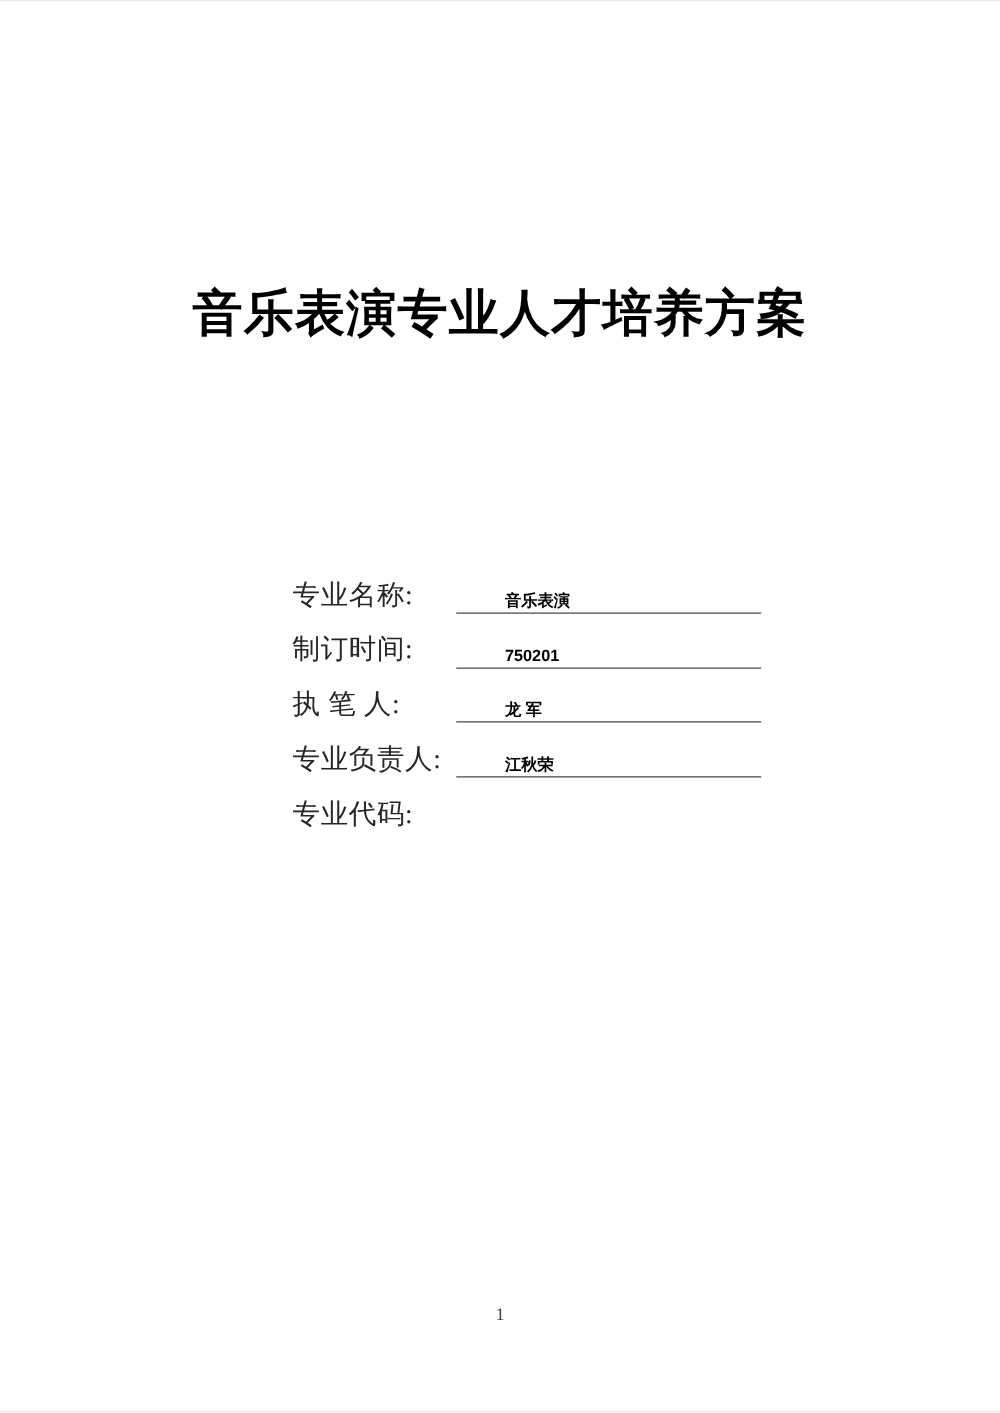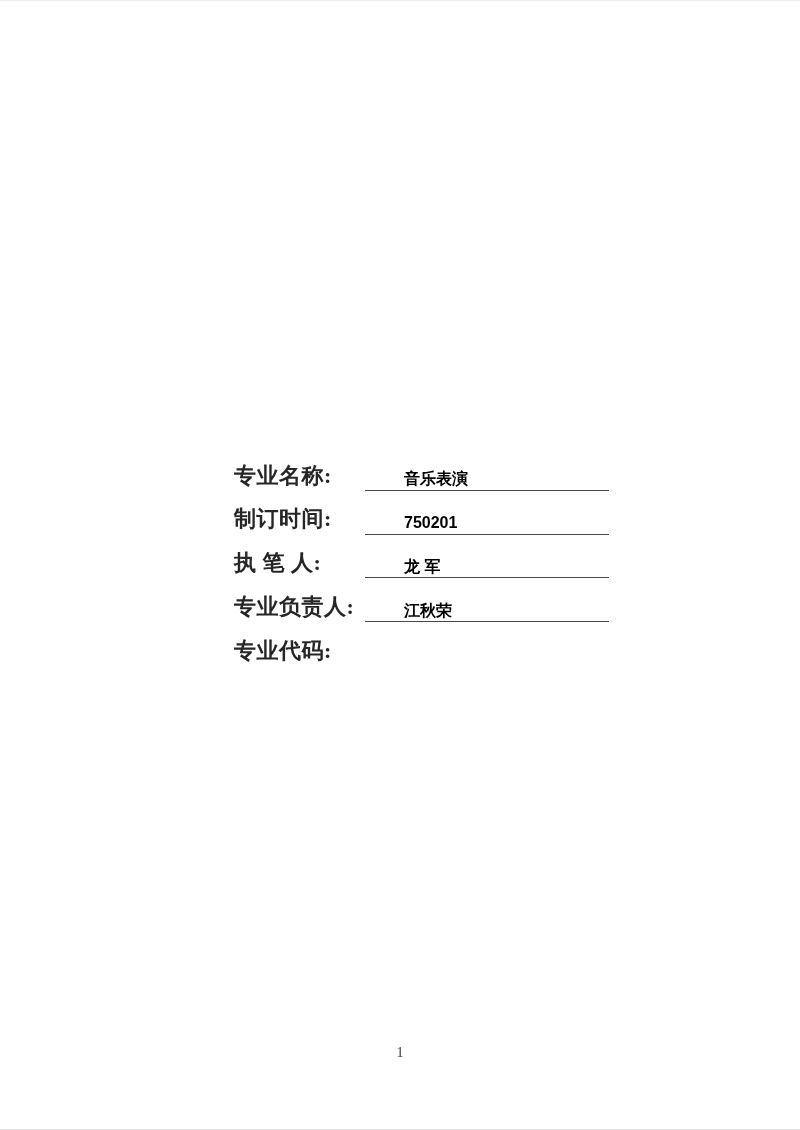--- a/index.html
+++ b/index.html
@@ -41,35 +41,35 @@
   .form-row {
     display: flex;
     align-items: flex-end;
     height: 43.8px;
   }
   .field-label {
     flex: 0 0 131px;
     width: 131px;
     font-family: "Liberation Serif", serif;
     font-size: 22px;
-    font-weight: 700;
+    font-weight: 400;
     letter-spacing: 0.5px;
     color: #262626;
     white-space: nowrap;
     padding-bottom: 3px;
     line-height: 1.1;
   }
   .field-value {
     flex: 0 0 244px;
     width: 244px;
     box-sizing: border-box;
     border-bottom: 1.5px solid #484848;
     padding: 0 0 1px 39px;
     font-family: "Liberation Sans", sans-serif;
-    font-size: 16px;
+    font-size: 13px;
     font-weight: bold;
     color: #000000;
     white-space: nowrap;
     line-height: 1.15;
   }
   .page-number {
     position: absolute;
     top: 1044px;
     left: 0;
     width: 100%;
@@ -78,20 +78,21 @@
     font-size: 14px;
     color: #3a3a3a;
     line-height: 1.2;
   }
 </style>
 </head>
 <body>
 
 <div class="page">
 
+  <h1 class="doc-title">音乐表演专业人才培养方案</h1>
 
   <div class="cover-form">
 
     <div class="form-row">
       <span class="field-label">专业名称:</span>
       <span class="field-value">音乐表演</span>
     </div>
 
     <div class="form-row">
       <span class="field-label">制订时间:</span>

